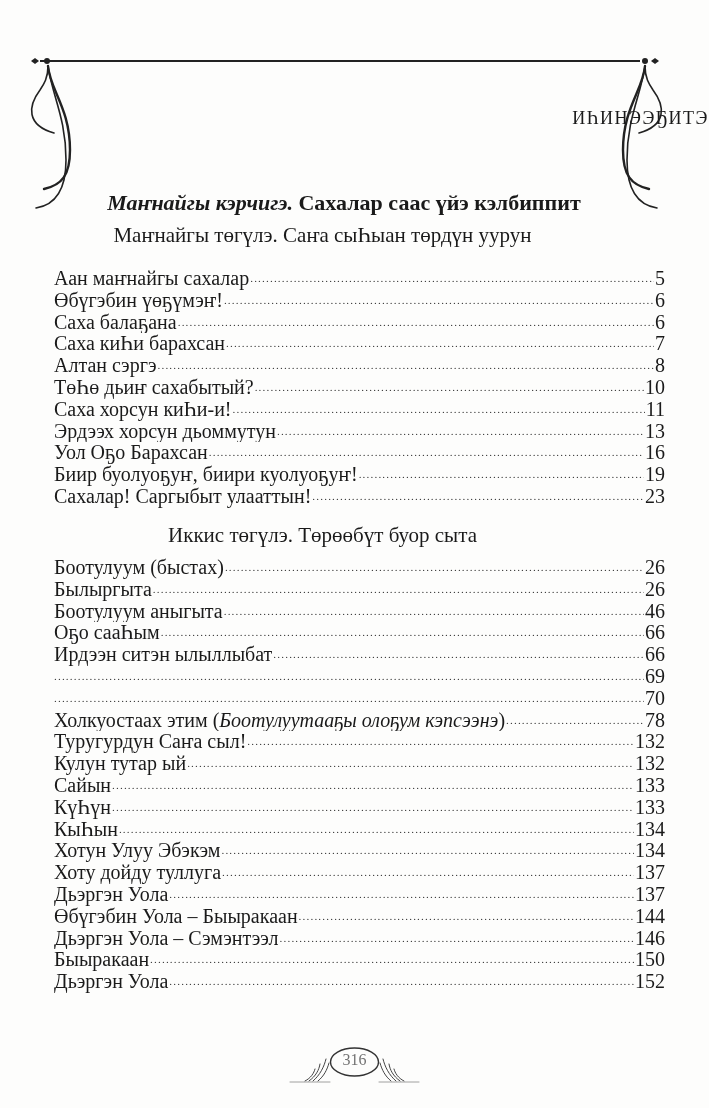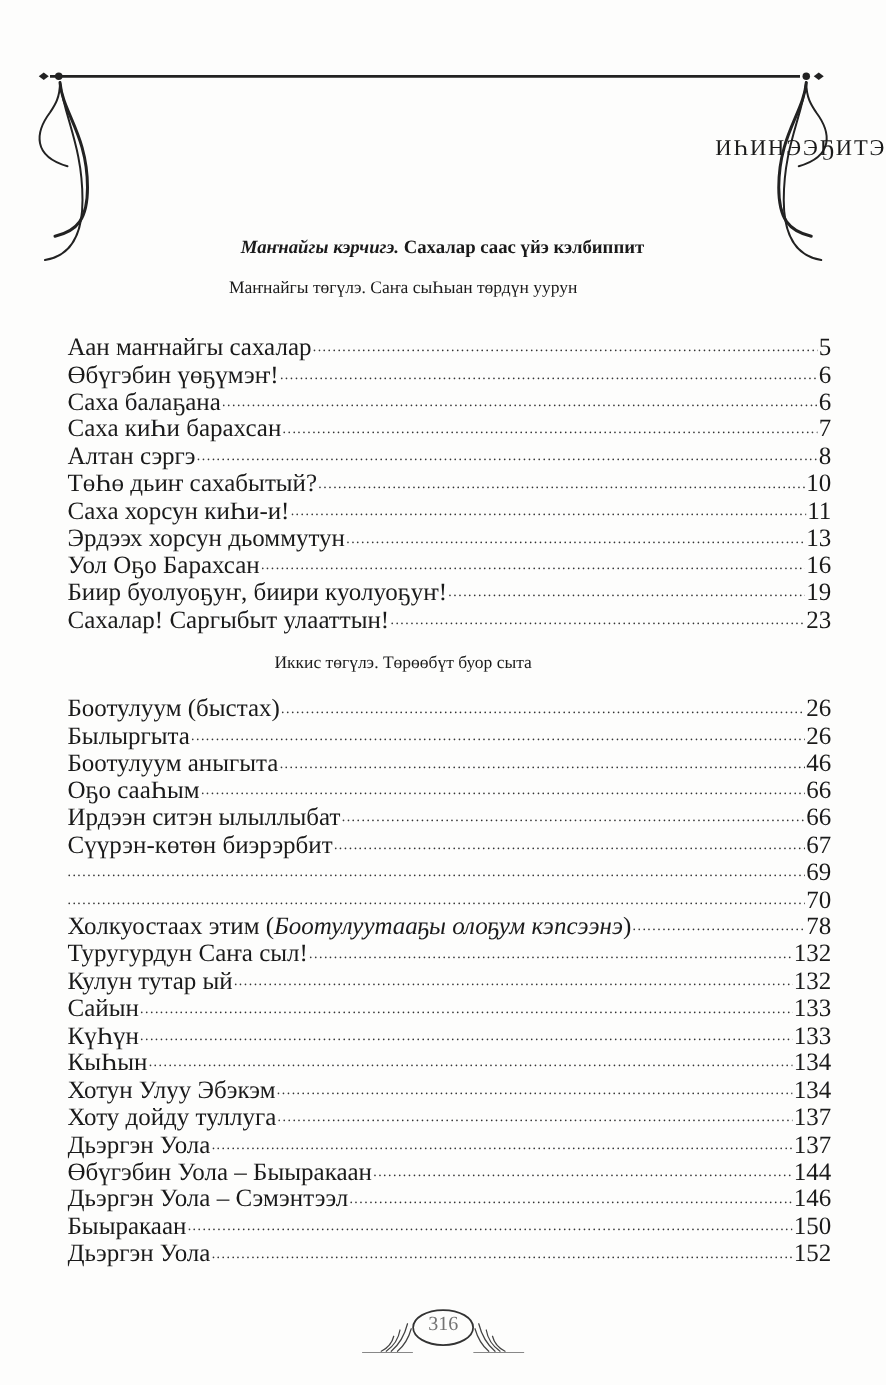--- a/index.html
+++ b/index.html
@@ -29,36 +29,35 @@
       width: 709px;
       text-align: right;
       font-size: 18px;
       letter-spacing: 1.5px;
     }
     .part-heading {
       position: absolute;
       left: 0;
       width: 688px;
       text-align: center;
-      font-size: 15px;
-      margin-left: 10px;
+      font-size: 22px;
     }
     .part-heading.bold {
       font-weight: bold;
       top: 190px;
     }
     .part-heading.bold .ital {
       font-style: italic;
     }
     .section-heading {
       position: absolute;
       left: 0;
       width: 645px;
       text-align: center;
-      font-size: 14px;
+      font-size: 21px;
     }
     .toc {
       position: absolute;
       left: 54px;
       width: 611px;
       margin: 0;
       padding: 0;
       list-style: none;
     }
     .toc li {
@@ -229,25 +228,20 @@
     </li>
   <li>
       <span class="entry-title">Оҕо сааҺым</span>
       <span class="leader"></span>
       <span class="page-num">66</span>
     </li>
   <li>
       <span class="entry-title">Ирдээн ситэн ылыллыбат </span>
       <span class="leader"></span>
       <span class="page-num">66</span>
-    </li>
-  <li>
-      <span class="entry-title">Сүүрэн-көтөн биэрэрбит</span>
-      <span class="leader"></span>
-      <span class="page-num">67</span>
     </li>
   <li>
       <span class="leader"></span>
       <span class="page-num">69</span>
     </li>
   <li>
       <span class="leader"></span>
       <span class="page-num">70</span>
     </li>
   <li>

